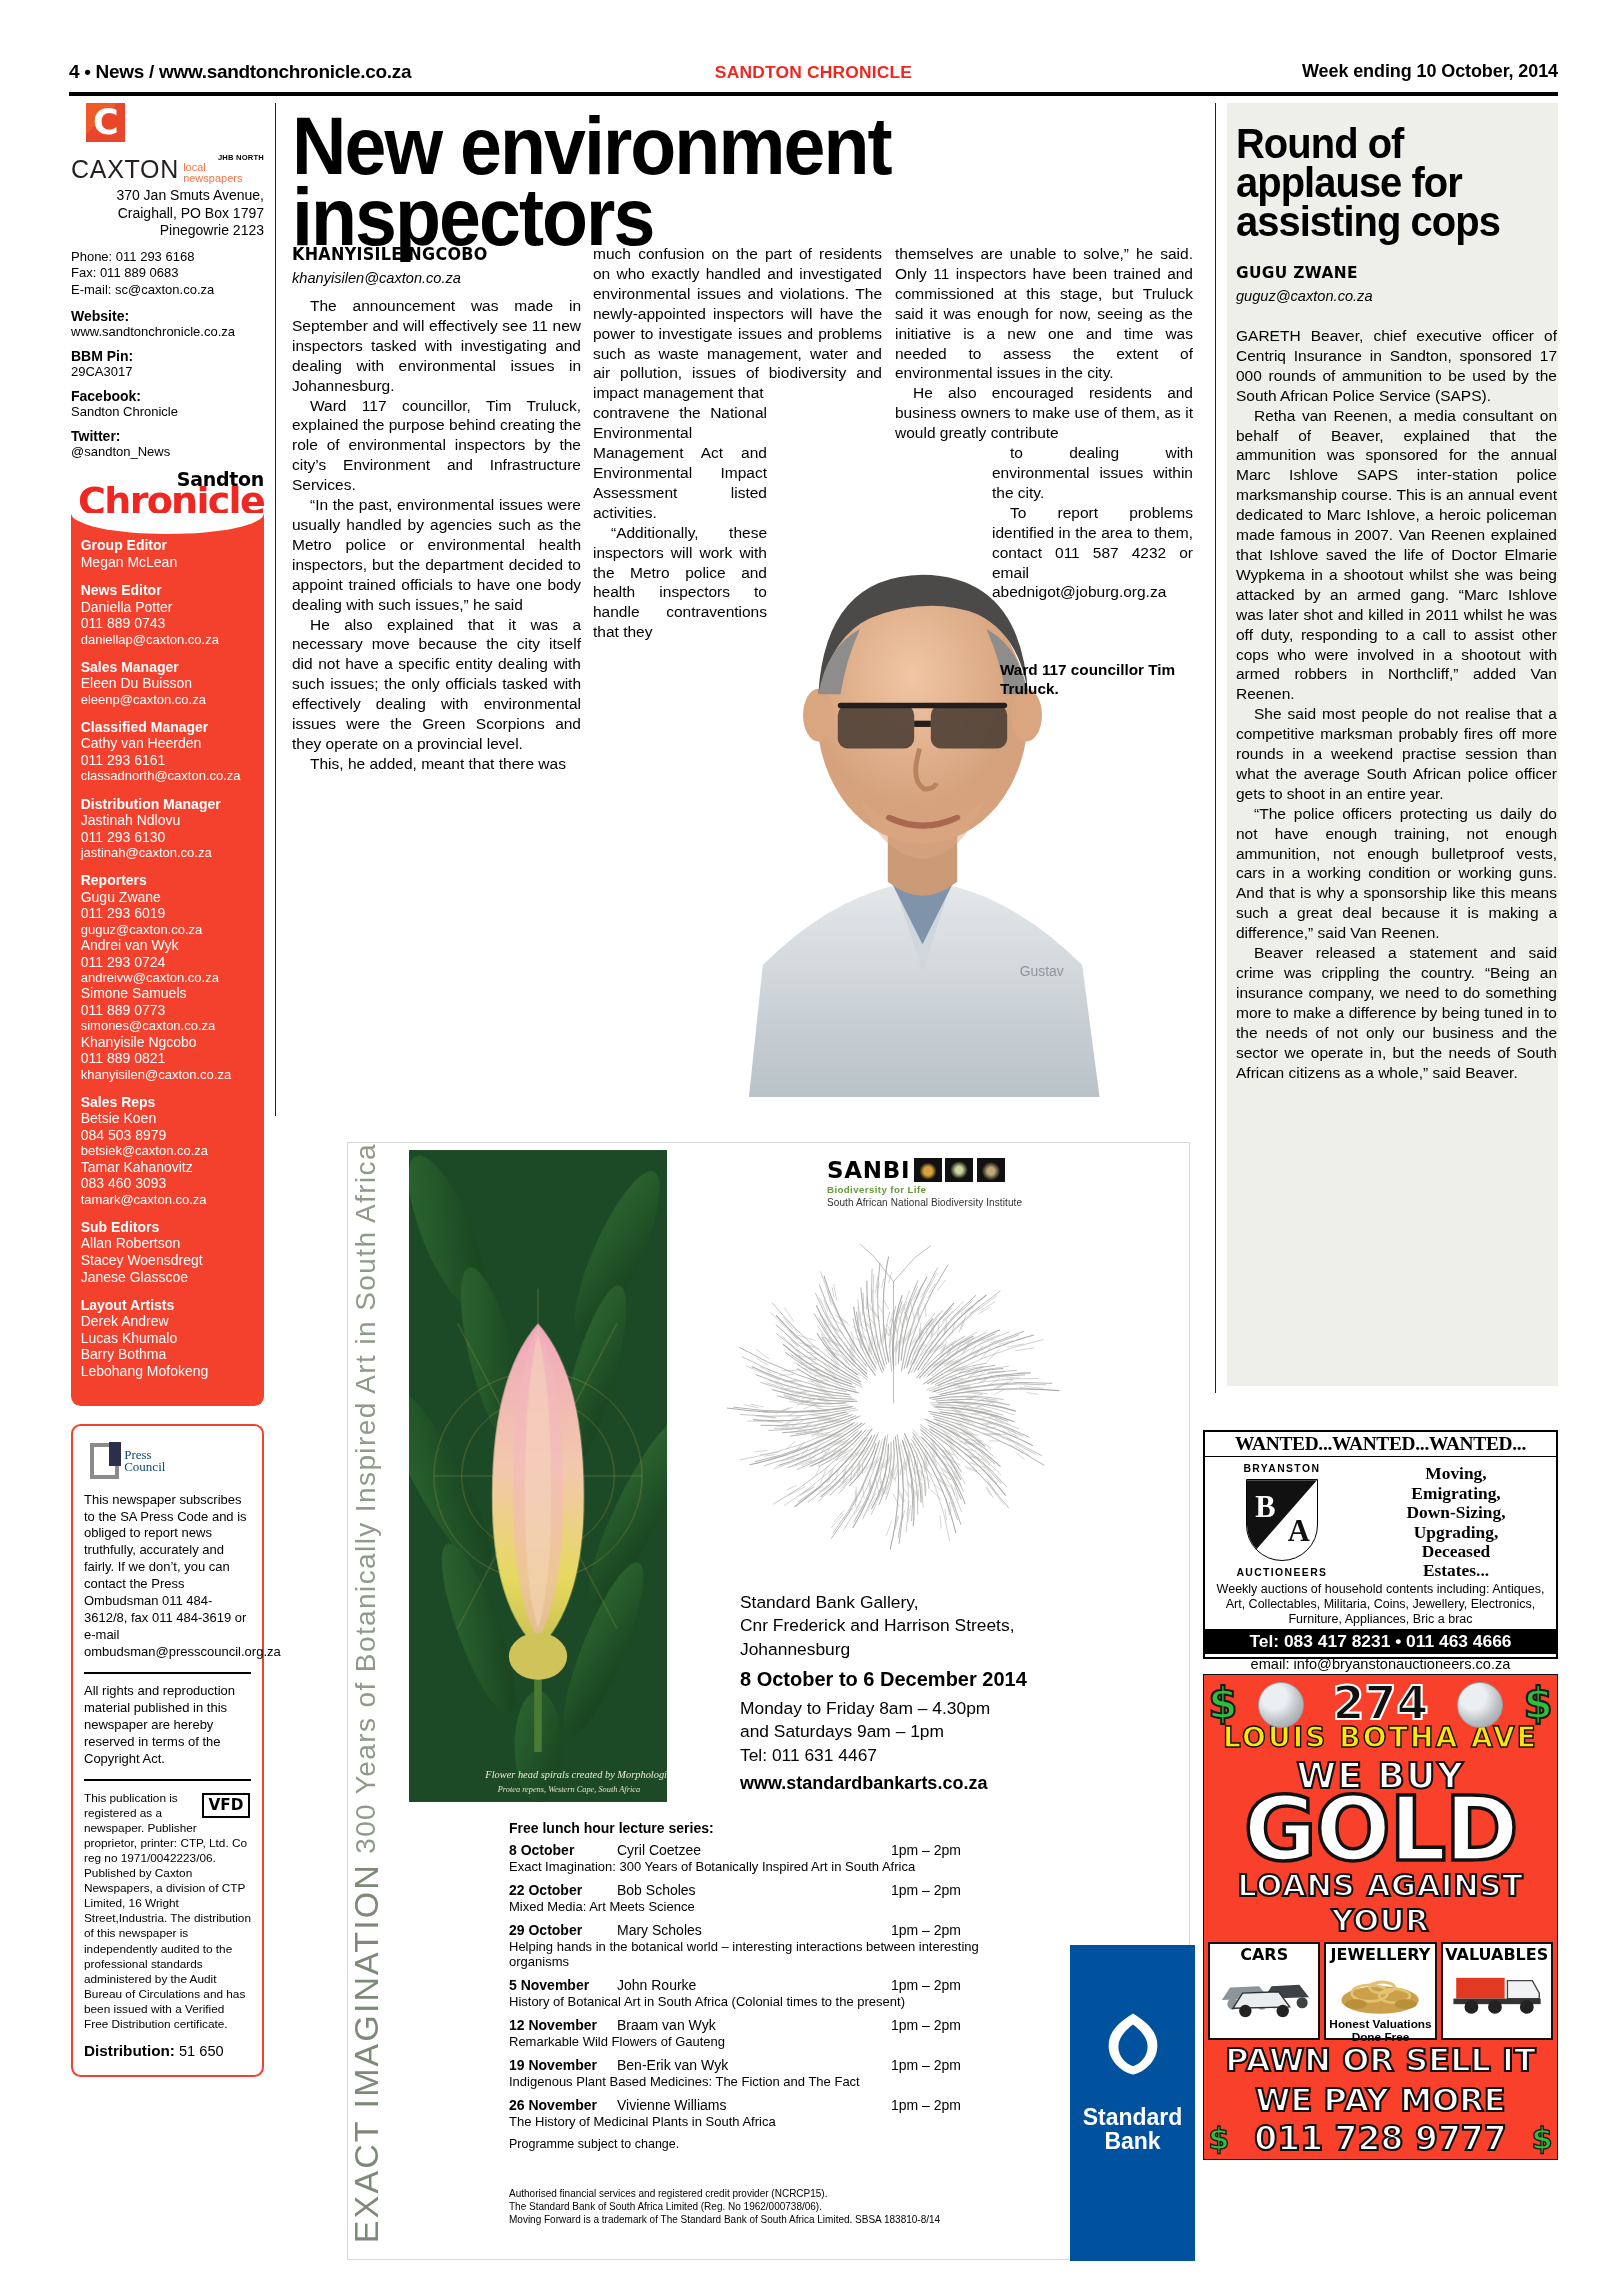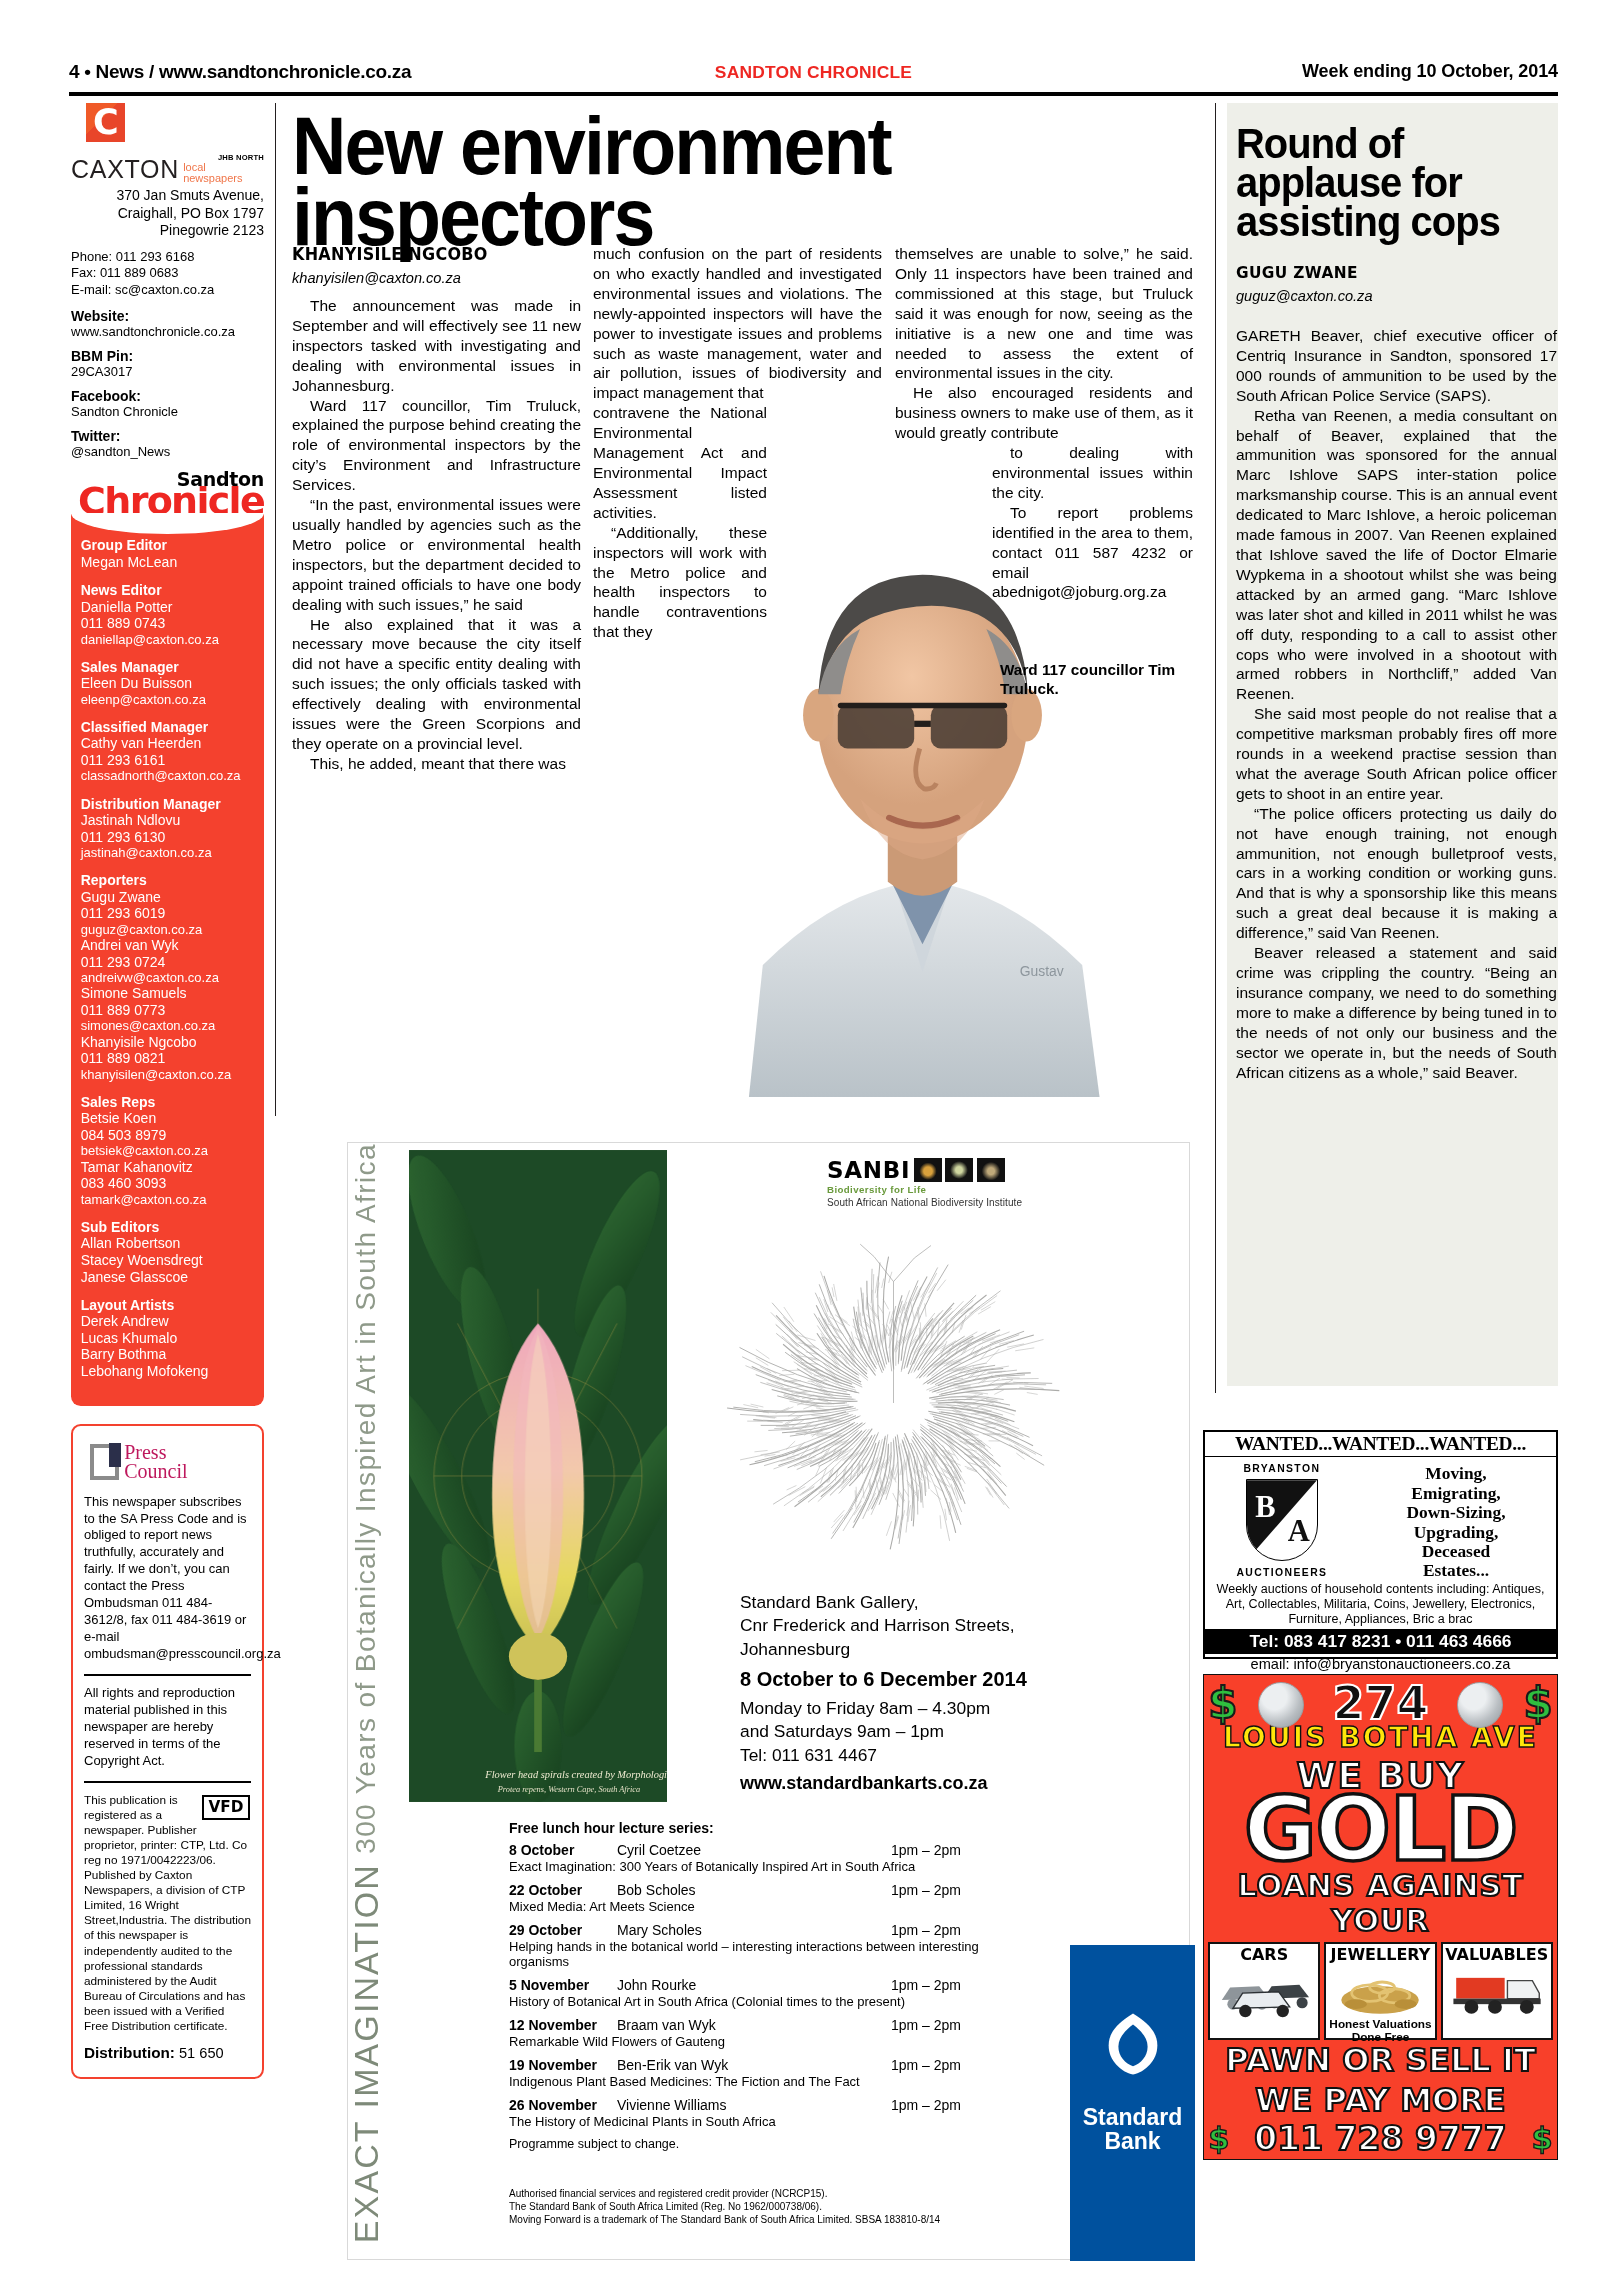--- a/index.html
+++ b/index.html
@@ -59,21 +59,21 @@
   .redpanel .role { font-weight: bold; font-size: 14px; line-height: 1.18; }
   .redpanel .person { font-size: 14px; line-height: 1.18; }
   .redpanel .mail { font-size: 13px; line-height: 1.18; }
 
   .presscard { border: 2.8px solid #f4412e; border-radius: 9.7px; background: #fff; margin-top: 18px;
                padding: 12.5px 11px 15.3px 11px; }
   .pc-logo { display:flex; align-items:center; gap:5.6px; margin: 4.2px 0 12.5px 5.6px;}
   .pc-logo .frame { width: 29px; height: 36px; border: 4.9px solid #8b8b8b; position: relative;}
   .pc-logo .frame::after { content:""; position:absolute; right:-6.2px; top:-4.9px; width:11.8px; height:23.6px;
                            background:#2b2f4a; }
-  .pc-logo .pw { font-family: "Liberation Serif", serif; font-size: 20px; line-height: .95; color:#be185d;}
+  .pc-logo .pw { font-family: "Liberation Serif", serif; font-size: 13px; line-height: .95; color:#0c4a6e;}
   .pc-body { font-size: 13px; line-height: 1.3; }
   .hr-thin { height: 2.1px; background: #000; margin: 11px 0 9.7px 0; }
   .pc-fine { font-size: 11.8px; line-height: 1.28; }
   .vfd { display:inline-block; border:2.1px double #000; padding:0.7px 4.2px; font-weight:bold; font-size:15.3px;
          font-family:"DejaVu Sans", sans-serif; float:right; margin: 2.8px 1.4px 1.4px 4.2px;}
   .dist { font-size: 14.6px; margin-top: 9.7px; }
   .dist b { font-size: 15.3px; }
 
   
   .headline { position: absolute; left: 292px; top: 111px; width: 916px;

